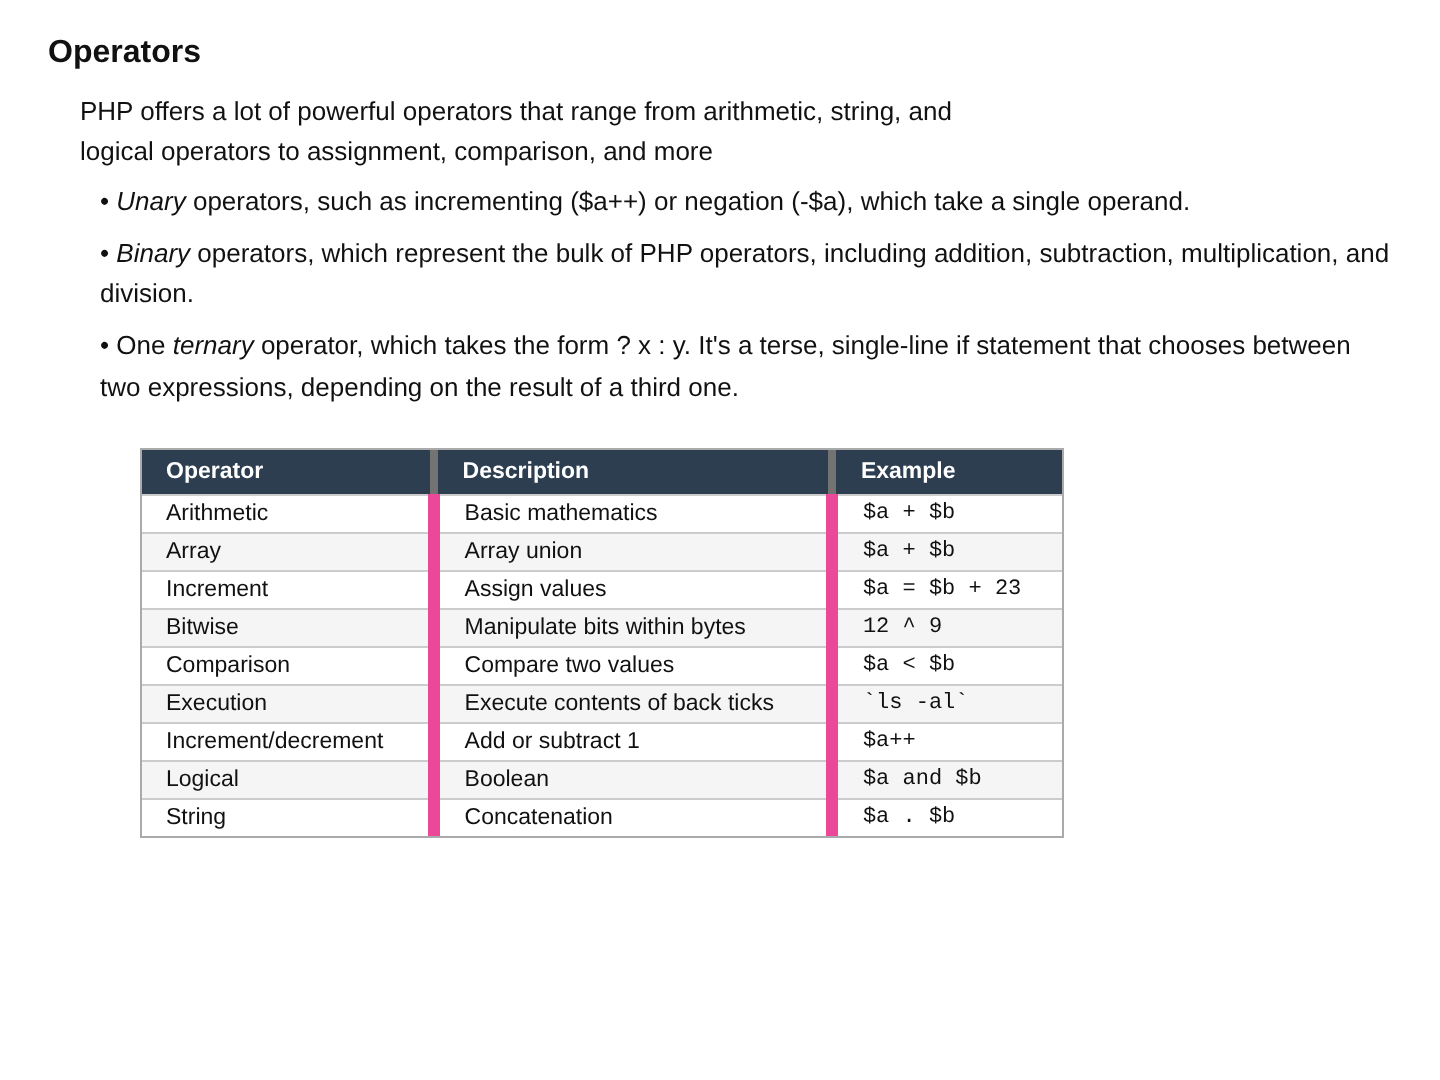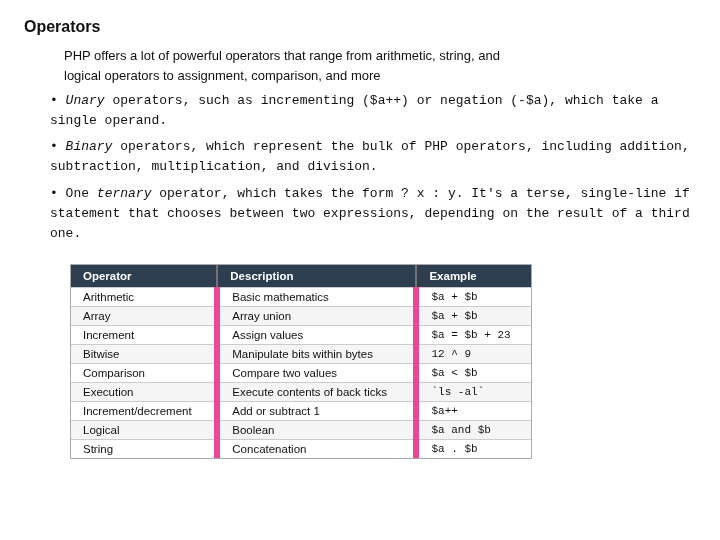--- a/index.html
+++ b/index.html
@@ -16,30 +16,28 @@
       font-size: 16px;
       font-weight: bold;
       margin-bottom: 10px;
     }
     .content {
       padding-left: 16px;
     }
     .intro {
       margin-bottom: 6px;
       line-height: 1.5;
-      margin-left: 24px;
     }
     .operands-label {
       margin-bottom: 4px;
       line-height: 1.5;
     }
     .bullet-list {
       padding-left: 10px;
       margin-bottom: 6px;
-      font-family: Liberation Mono, monospace;
     }
     .bullet-item {
       line-height: 1.55;
       margin-bottom: 6px;
     }
     .bullet-item::before {
       content: "• ";
     }
     em.italic-type {
       font-style: italic;
@@ -56,21 +54,21 @@
       min-width: 460px;
     }
     thead tr {
       background: #2c3e50;
       color: #fff;
     }
     thead th {
       padding: 5px 12px;
       text-align: left;
       font-weight: bold;
-      border-right: 2px solid #737373;
+      border-right: 4px solid #737373;
     }
     thead th:last-child { border-right: none; }
     tbody tr {
       background: #fff;
       border-top: 1px solid #ccc;
     }
     tbody tr:nth-child(even) {
       background: #f5f5f5;
     }
     tbody td {

